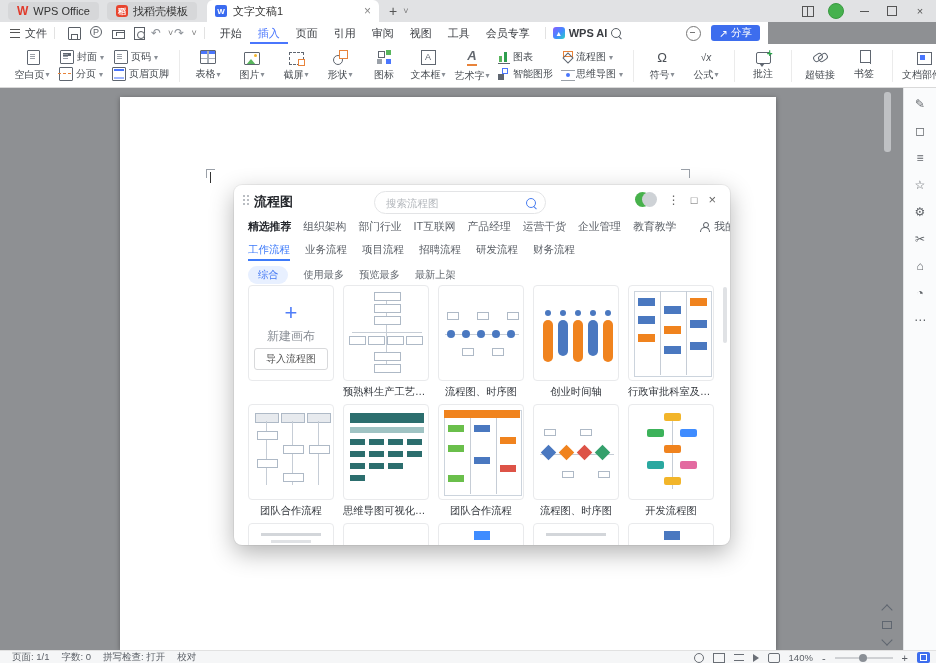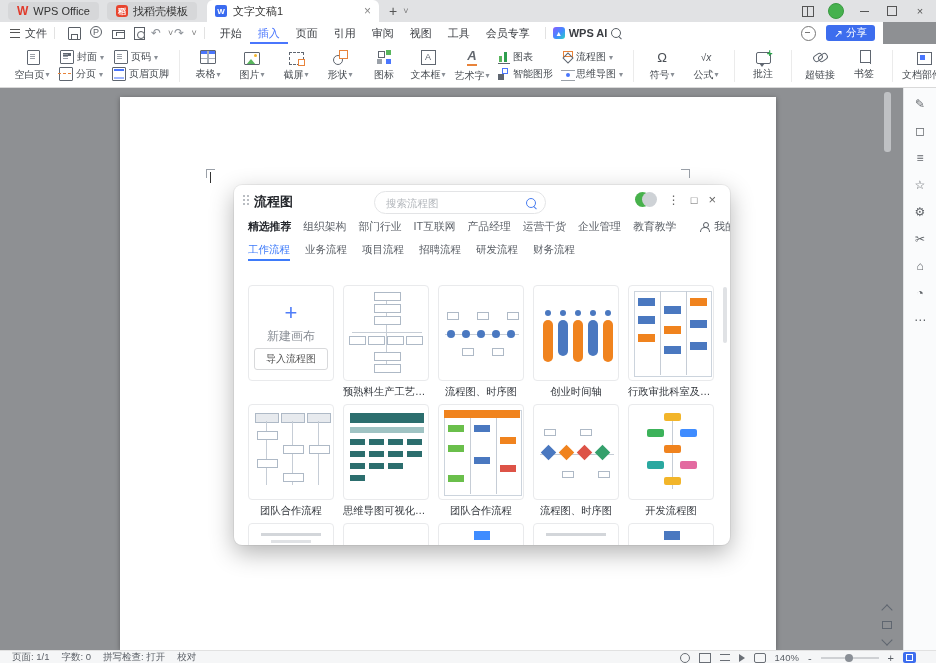--- a/index.html
+++ b/index.html
@@ -16,21 +16,21 @@
   .tb-plus{margin-left:10px;color:#555;font-size:14px;}
   .tb-caret{margin-left:6px;color:#777;font-size:9px;}
   .tb-right{margin-left:auto;display:flex;align-items:center;gap:4px;padding-right:4px;}
   .winbtn{width:24px;height:20px;display:flex;align-items:center;justify-content:center;color:#555;font-size:11px;}
   .lay-ic{width:10px;height:9px;border:1px solid #555;}
   .lay-ic i{display:block;width:4px;height:100%;border-right:1px solid #555;}
   .avatar{width:14px;height:14px;border-radius:50%;background:#46b14e;border:1px solid #3a9a42;}
   .max-ic{width:8px;height:8px;border:1px solid #555;}
   .min-ic{width:9px;height:1px;background:#555;}
   
-  .menubar{position:absolute;left:0;top:22px;width:883px;height:22px;background:#fff;border-bottom:1px solid #ececec;display:flex;align-items:center;font-size:11px;color:#3a3d42;}
+  .menubar{position:absolute;left:0;top:22px;width:768px;height:22px;background:#fff;border-bottom:1px solid #ececec;display:flex;align-items:center;font-size:11px;color:#3a3d42;}
   .hamb{width:10px;height:7px;border-top:1.4px solid #555;border-bottom:1.4px solid #555;position:relative;margin:0 5px 0 10px;}
   .hamb::after{content:"";position:absolute;left:0;top:2.2px;width:100%;height:1.4px;background:#555;}
   .vdiv{width:1px;height:12px;background:#e2e2e2;margin:0 7px;}
   .mi{width:16px;height:16px;position:relative;margin:0 3px;display:inline-block;}
   .mi-save{width:11px;height:11px;border:1.2px solid #5a5f66;border-radius:1px;margin-top:2px;}
   .mi-save::after{content:"";position:absolute;left:2px;bottom:0;width:5px;height:4px;border:1px solid #5a5f66;border-bottom:none;}
   .mi-pdf::after{content:"P";position:absolute;left:3px;top:1px;font-size:9px;color:#5a5f66;border:1px solid #5a5f66;border-radius:50%;width:10px;height:10px;text-align:center;line-height:10px;}
   .mi-print{width:11px;height:7px;border:1.2px solid #5a5f66;margin-top:5px;}
   .mi-print::before{content:"";position:absolute;left:3px;top:1px;width:7px;height:3px;border:1px solid #5a5f66;border-bottom:none;}
   .mi-prev{width:9px;height:11px;border:1.2px solid #5a5f66;margin-top:2px;}
@@ -109,21 +109,21 @@
   .chev{width:7px;height:7px;border-left:1.6px solid #5f6670;border-top:1.6px solid #5f6670;}
   .chev.up{transform:rotate(45deg);}
   .chev.dn{transform:rotate(225deg);}
   .pagenav .sq{width:8px;height:6px;border:1.2px solid #5f6670;}
   
   .sidestrip{position:absolute;left:903px;top:88px;width:33px;height:562px;background:#fafbfc;border-left:1px solid #e4e6e8;display:flex;flex-direction:column;align-items:center;padding-top:8px;box-sizing:border-box;gap:11px;color:#5f6368;font-size:12px;}
   .sideicon{width:16px;height:16px;display:flex;align-items:center;justify-content:center;}
   
   .statusbar{position:absolute;left:0;top:650px;width:936px;height:13px;background:#f5f6f7;border-top:1px solid #e1e1e1;display:flex;align-items:center;font-size:9.5px;color:#5a5f66;}
   .statusbar .seg{margin-left:12px;white-space:nowrap;}
-  .st-right{margin-left:auto;display:flex;align-items:center;gap:9px;padding-right:20px;}
+  .st-right{margin-left:auto;display:flex;align-items:center;gap:9px;padding-right:6px;}
   .sic{width:10px;height:8px;border:1px solid #6a6f76;display:inline-block;}
   .sic.round{border-radius:50%;width:8px;height:8px;}
   .sic.lines{border:none;border-top:1px solid #6a6f76;border-bottom:1px solid #6a6f76;height:5px;}
   .sic.tri{border:none;width:0;height:0;border-left:6px solid #6a6f76;border-top:4px solid transparent;border-bottom:4px solid transparent;}
   .zoom-slider{width:58px;height:2px;background:#cfd1d4;position:relative;}
   .zoom-slider .knob{position:absolute;left:24px;top:-3px;width:8px;height:8px;border-radius:50%;background:#8a8f96;}
   .zoom-sign{font-size:11px;color:#5a5f66;}
   .corner-btn{width:13px;height:11px;background:#3d6dee;border-radius:2px;display:flex;align-items:center;justify-content:center;}
   .corner-btn i{width:5px;height:5px;border:1.2px solid #fff;display:block;}
   
@@ -437,20 +437,26 @@
 
     <div class="dlg-subtabs">
       <span class="subtab sel">工作流程</span>
       <span class="subtab">业务流程</span>
       <span class="subtab">项目流程</span>
       <span class="subtab">招聘流程</span>
       <span class="subtab">研发流程</span>
       <span class="subtab">财务流程</span>
     </div>
 
+    <div class="dlg-filters">
+      <span class="chip">综合</span>
+      <span>使用最多</span>
+      <span>预览最多</span>
+      <span>最新上架</span>
+    </div>
 
     <div class="cards row1">
       <div class="card">
         <div class="newplus">+</div>
         <div class="newlbl">新建画布</div>
         <div class="impbtn">导入流程图</div>
       </div>
       <div class="card">
         <span class="m ln" style="left:42px;top:8px;width:1px;height:74px;"></span>
         <span class="m ln" style="left:8px;top:46px;width:70px;height:1px;"></span>

